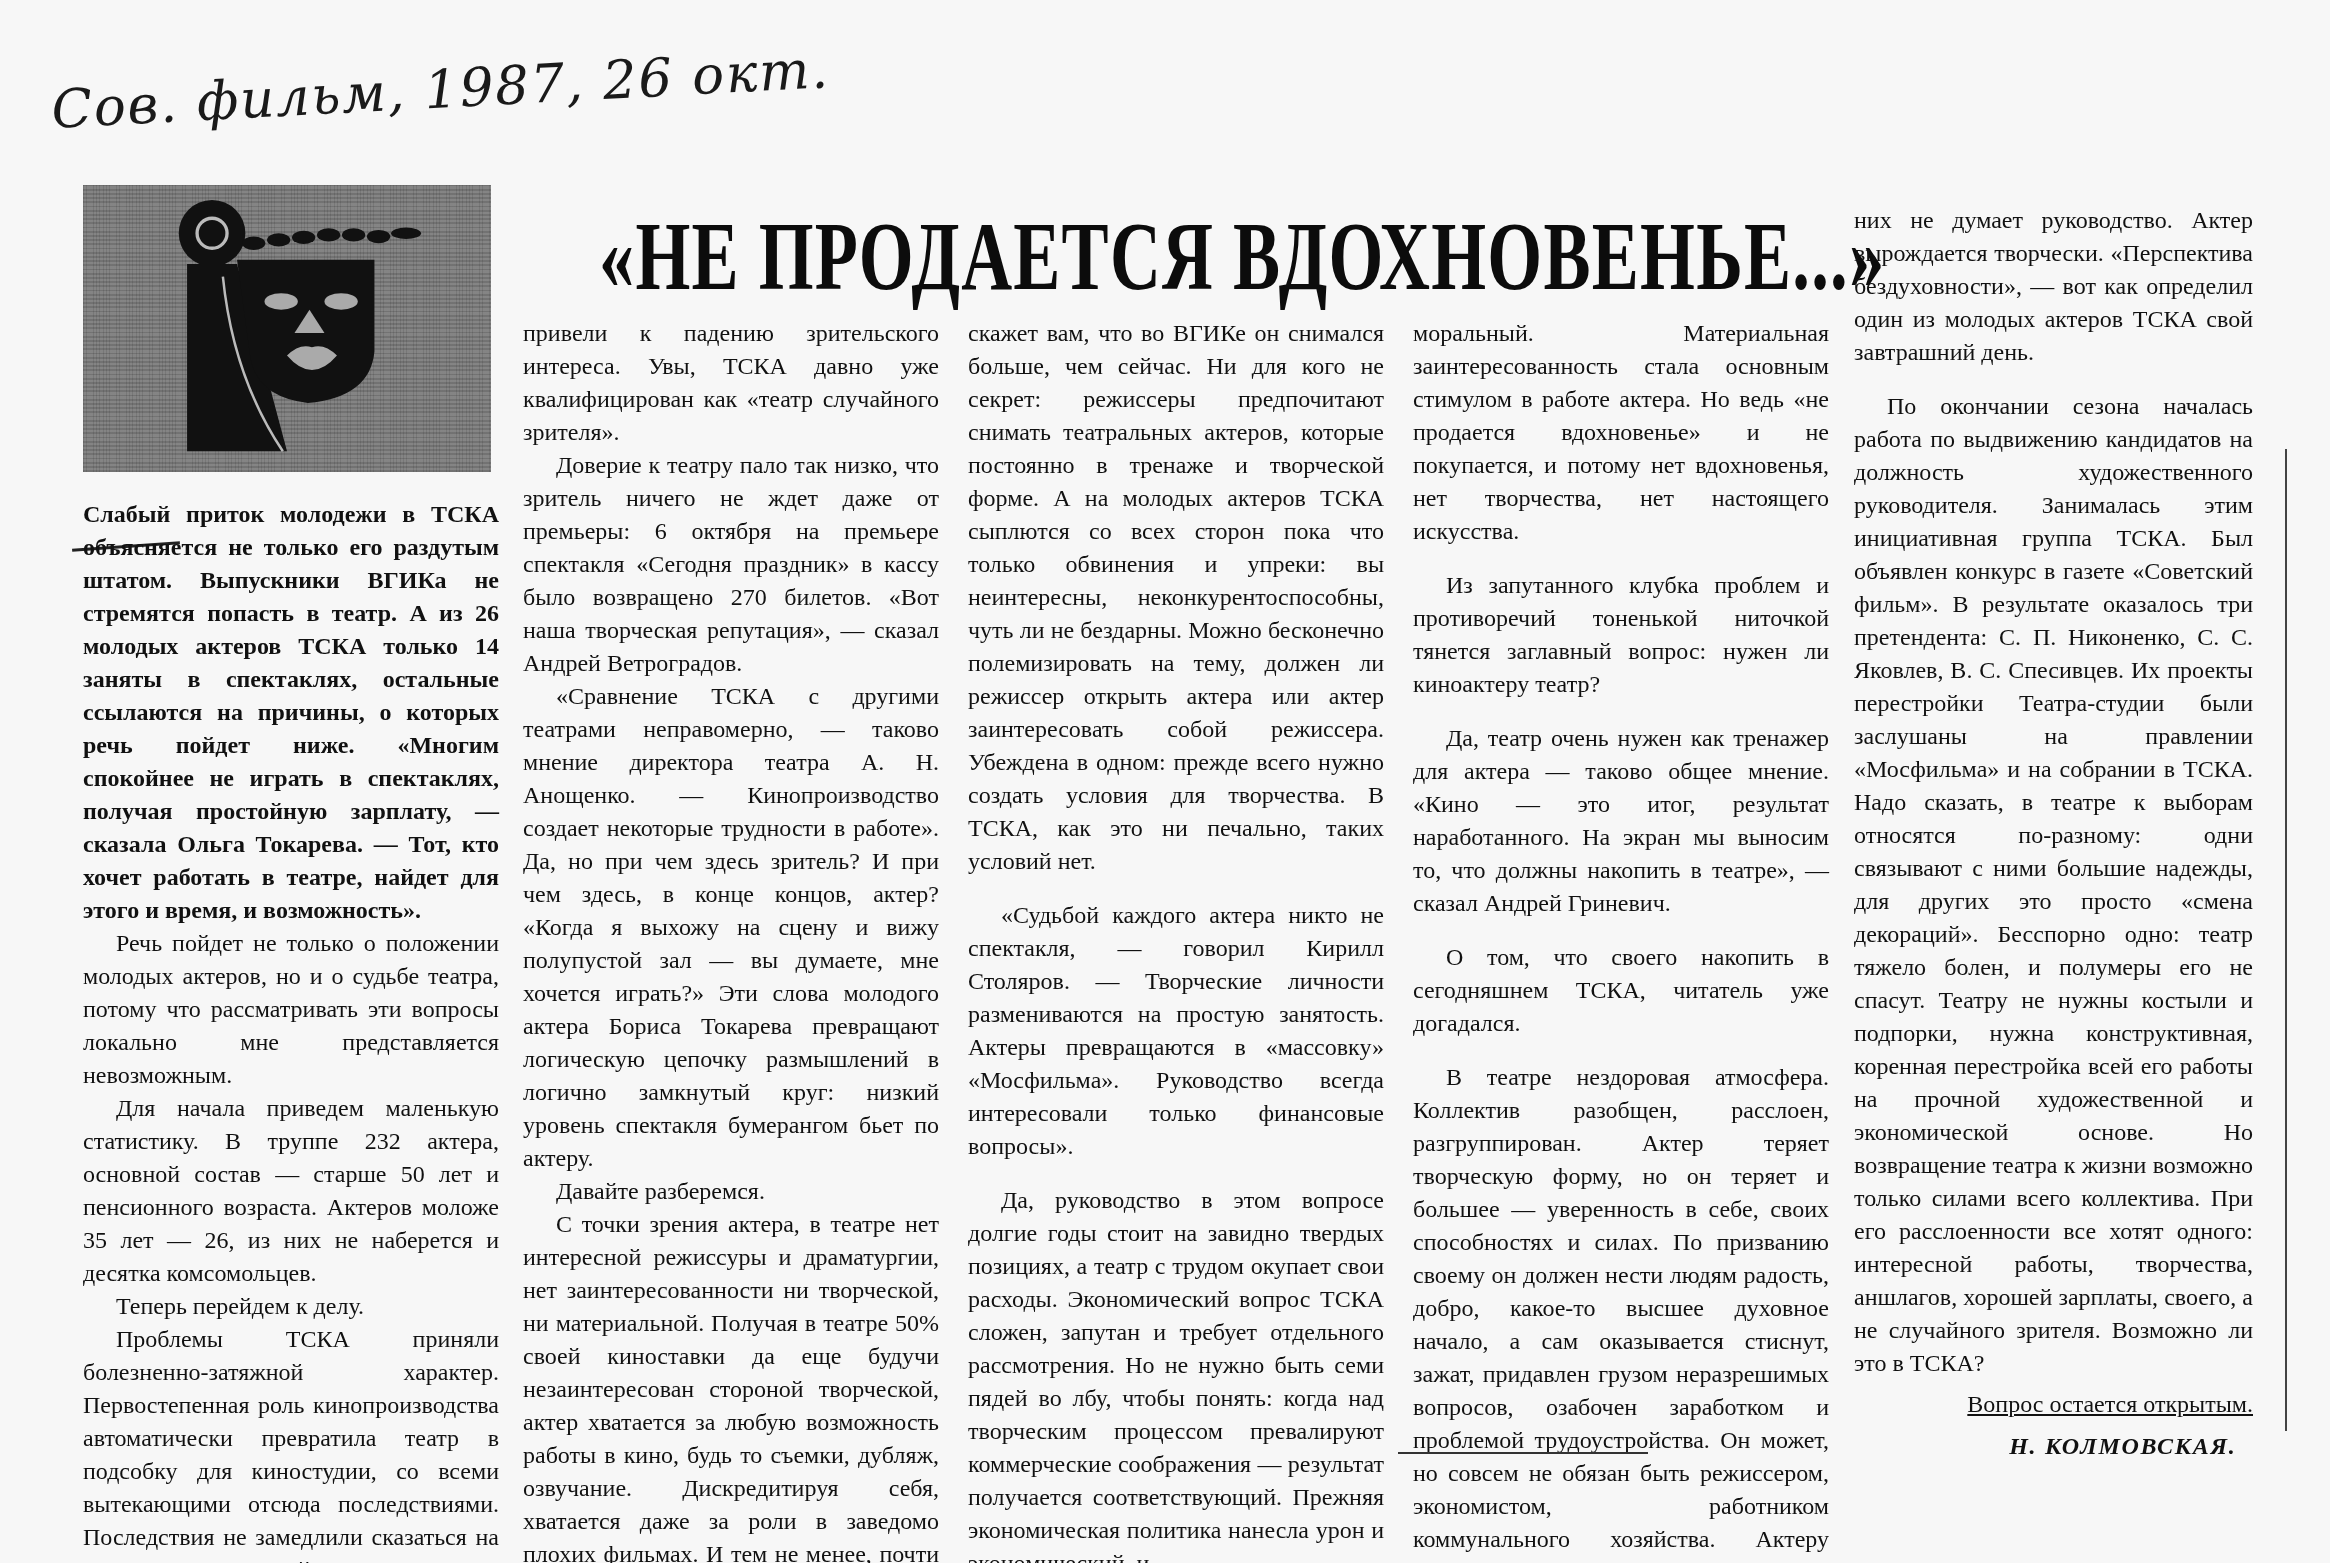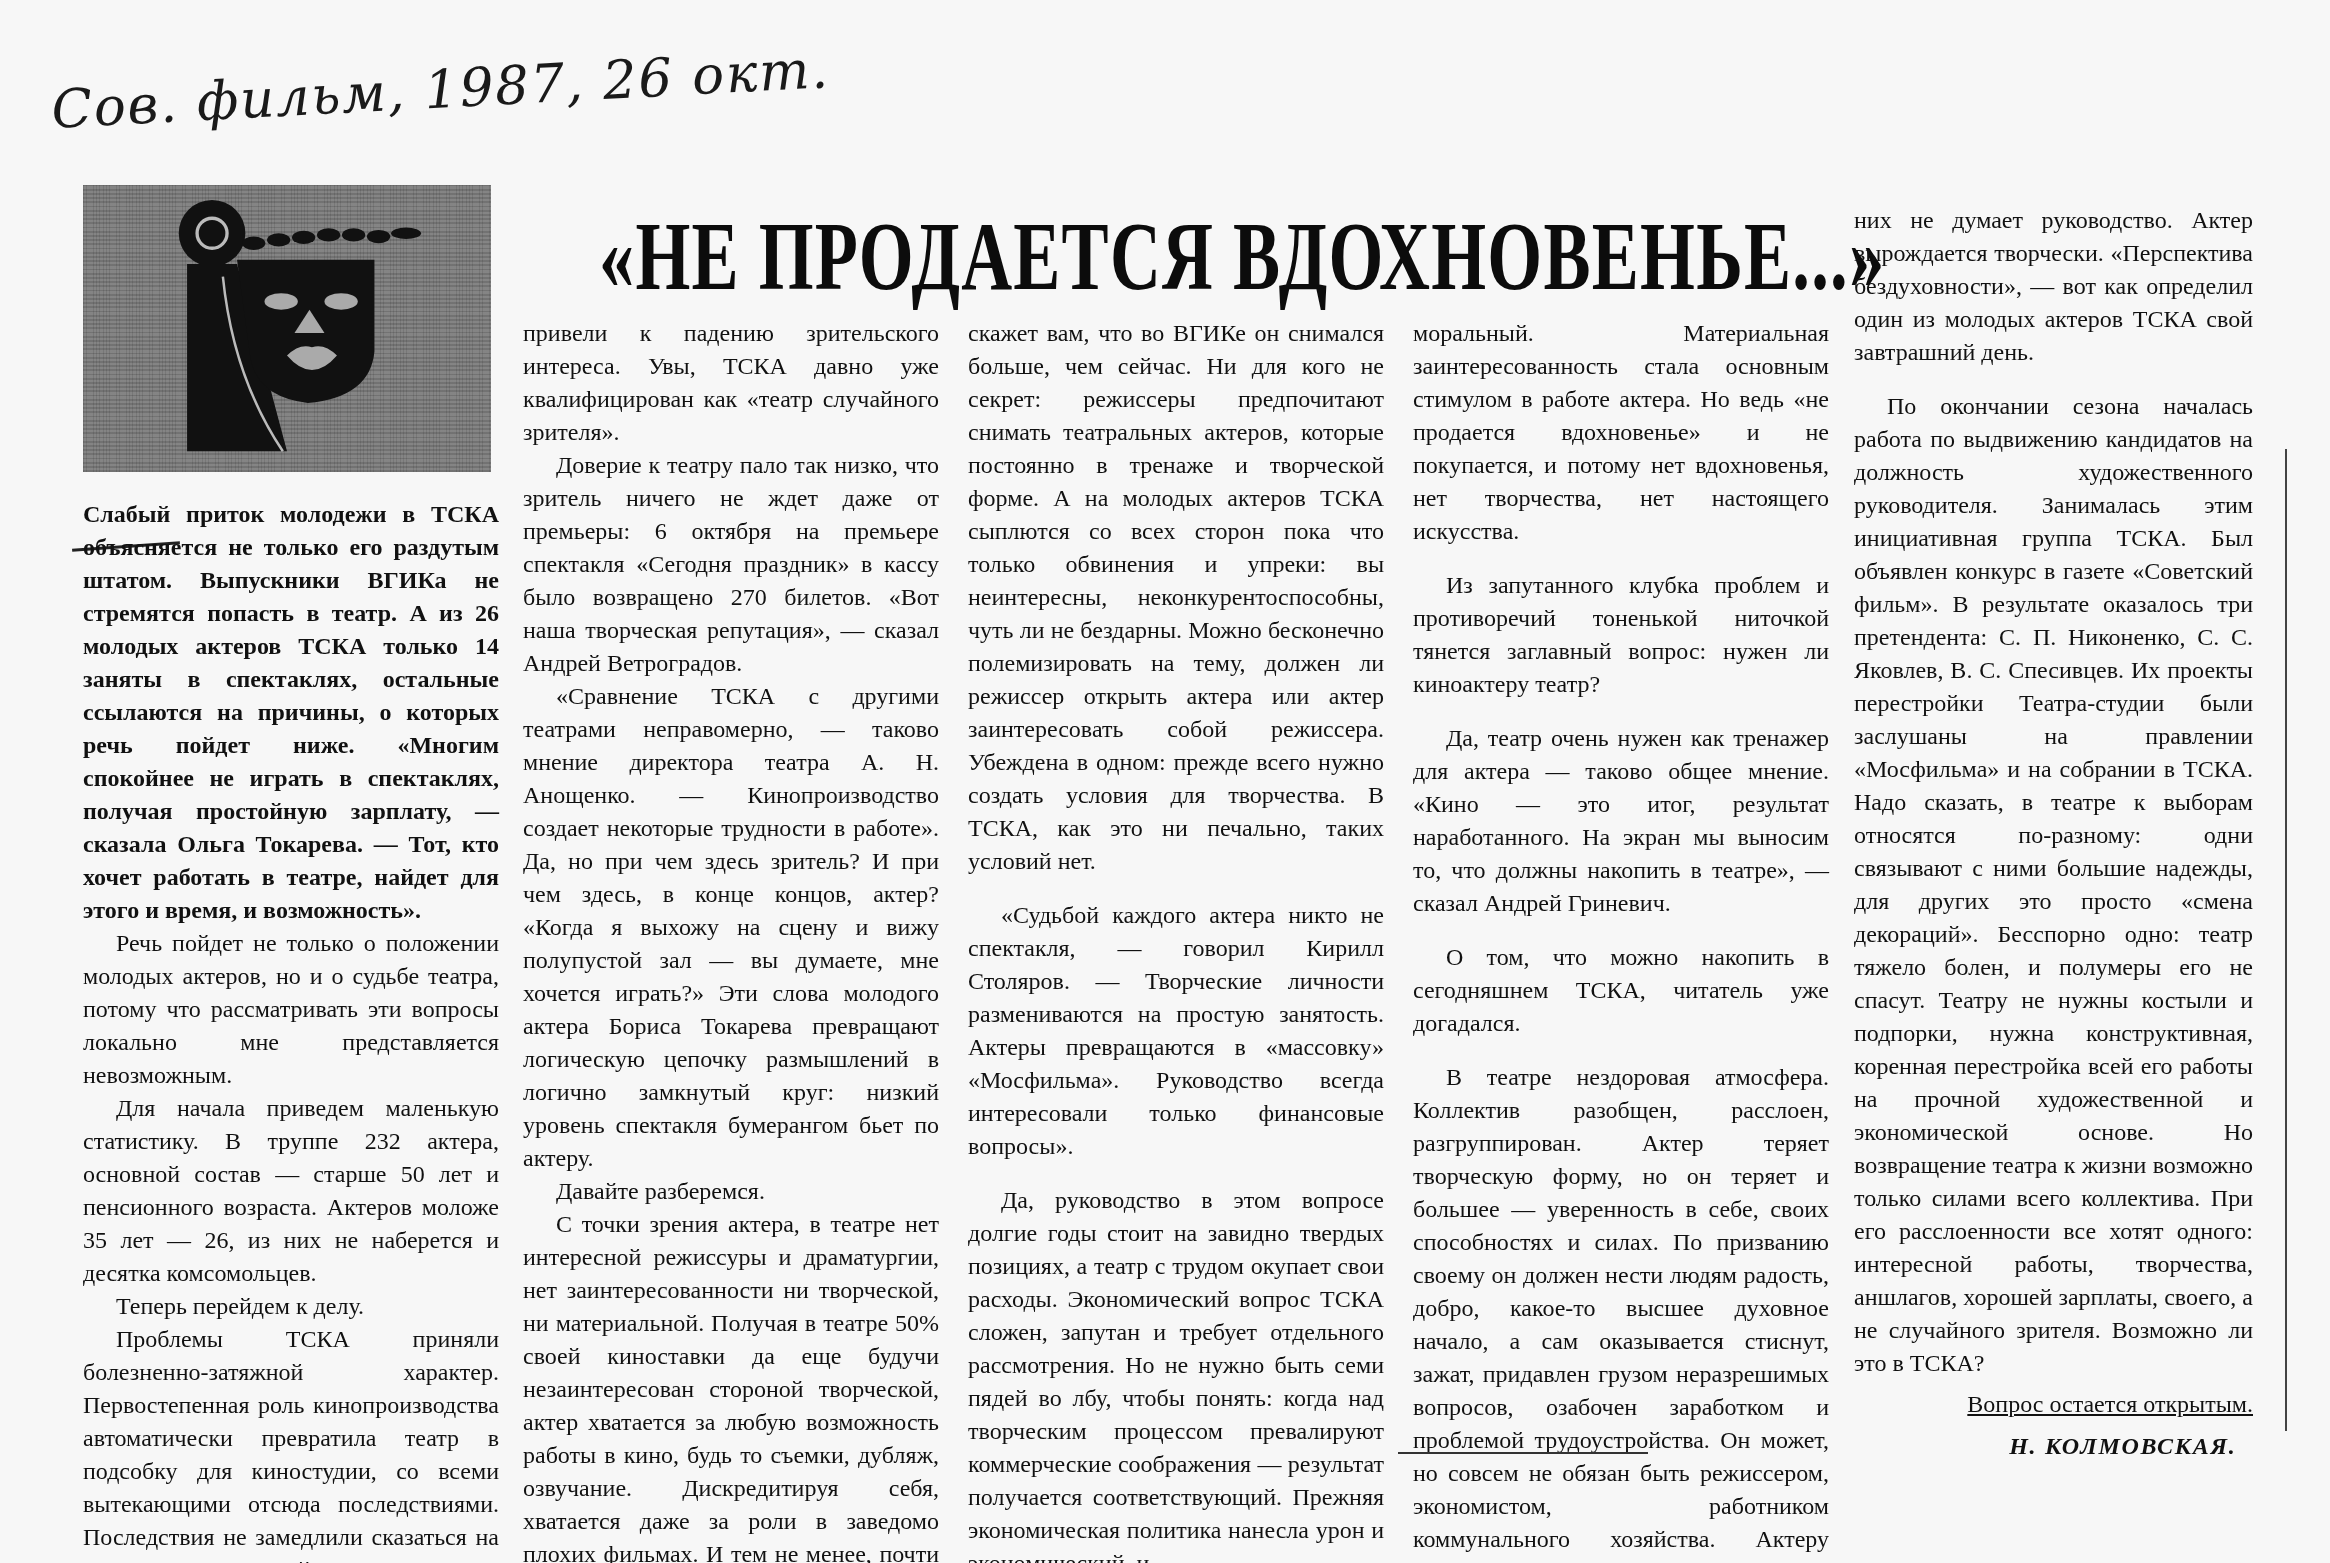--- a/index.html
+++ b/index.html
@@ -129,21 +129,21 @@
 <div class="col c3">
   <p class="noindent">скажет вам, что во ВГИКе он снимался больше, чем сейчас. Ни для кого не секрет: режиссеры предпочитают снимать театральных актеров, которые постоянно в тренаже и творческой форме. А на молодых актеров ТСКА сыплются со всех сторон пока что только обвинения и упреки: вы неинтересны, неконкурентоспособны, чуть ли не бездарны. Можно бесконечно полемизировать на тему, должен ли режиссер открыть актера или актер заинтересовать собой режиссера. Убеждена в одном: прежде всего нужно создать условия для творчества. В ТСКА, как это ни печально, таких условий нет.</p>
   <p class="gap">«Судьбой каждого актера никто не спектакля, — говорил Кирилл Столяров. — Творческие личности размениваются на простую занятость. Актеры превращаются в «массовку» «Мосфильма». Руководство всегда интересовали только финансовые вопросы».</p>
   <p class="gap">Да, руководство в этом вопросе долгие годы стоит на завидно твердых позициях, а театр с трудом окупает свои расходы. Экономический вопрос ТСКА сложен, запутан и требует отдельного рассмотрения. Но не нужно быть семи пядей во лбу, чтобы понять: когда над творческим процессом превалируют коммерческие соображения — результат получается соответствующий. Прежняя экономическая политика нанесла урон и экономический, и</p>
 </div>
 
 <div class="col c4">
   <p class="noindent">моральный. Материальная заинтересованность стала основным стимулом в работе актера. Но ведь «не продается вдохновенье» и не покупается, и потому нет вдохновенья, нет творчества, нет настоящего искусства.</p>
   <p class="gap">Из запутанного клубка проблем и противоречий тоненькой ниточкой тянется заглавный вопрос: нужен ли киноактеру театр?</p>
   <p class="gap">Да, театр очень нужен как тренажер для актера — таково общее мнение. «Кино — это итог, результат наработанного. На экран мы выносим то, что должны накопить в театре», — сказал Андрей Гриневич.</p>
-  <p class="gap">О том, что можно накопить в сегодняшнем ТСКА, читатель уже догадался.</p>
+  <p class="gap">О том, что своего накопить в сегодняшнем ТСКА, читатель уже догадался.</p>
   <p class="gap">В театре нездоровая атмосфера. Коллектив разобщен, расслоен, разгруппирован. Актер теряет творческую форму, но он теряет и большее — уверенность в себе, своих способностях и силах. По призванию своему он должен нести людям радость, добро, какое-то высшее духовное начало, а сам оказывается стиснут, зажат, придавлен грузом неразрешимых вопросов, озабочен заработком и проблемой трудоустройства. Он может, но совсем не обязан быть режиссером, экономистом, работником коммунального хозяйства. Актеру ТСКА приходится думать об этих проблемах, потому что о</p>
 </div>
 
 <div class="col c5">
   <p class="noindent">них не думает руководство. Актер вырождается творчески. «Перспектива бездуховности», — вот как определил один из молодых актеров ТСКА свой завтрашний день.</p>
   <p class="gap">По окончании сезона началась работа по выдвижению кандидатов на должность художественного руководителя. Занималась этим инициативная группа ТСКА. Был объявлен конкурс в газете «Советский фильм». В результате оказалось три претендента: С. П. Никоненко, С. С. Яковлев, В. С. Спесивцев. Их проекты перестройки Театра-студии были заслушаны на правлении «Мосфильма» и на собрании в ТСКА. Надо сказать, в театре к выборам относятся по-разному: одни связывают с ними большие надежды, для других это просто «смена декораций». Бесспорно одно: театр тяжело болен, и полумеры его не спасут. Театру не нужны костыли и подпорки, нужна конструктивная, коренная перестройка всей его работы на прочной художественной и экономической основе. Но возвращение театра к жизни возможно только силами всего коллектива. При его расслоенности все хотят одного: интересной работы, творчества, аншлагов, хорошей зарплаты, своего, а не случайного зрителя. Возможно ли это в ТСКА?</p>
   <p class="closing">Вопрос остается открытым.</p>
   <p class="author">Н. КОЛМОВСКАЯ.</p>
 </div>
 

